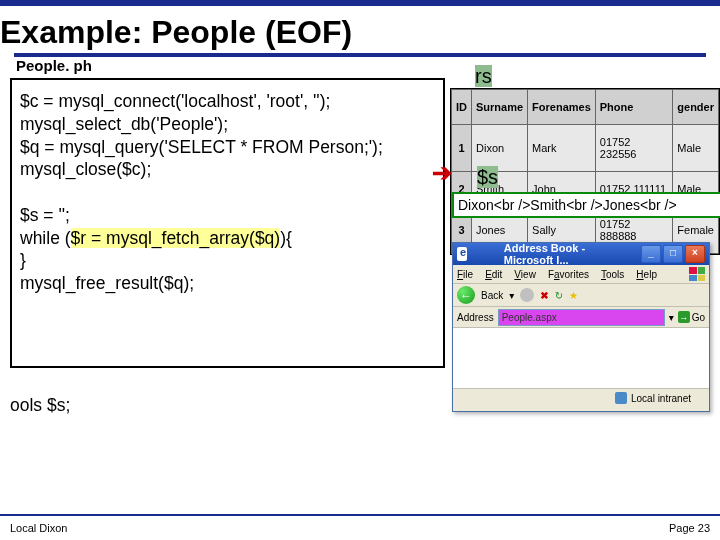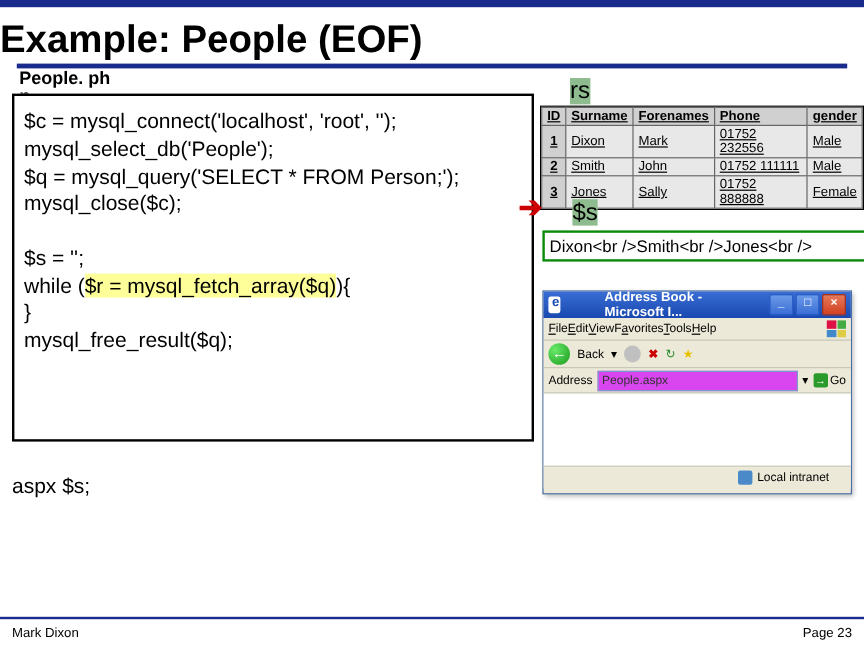--- a/index.html
+++ b/index.html
@@ -75,23 +75,22 @@
     left: 450px;
     top: 88px;
     border: 1px solid #000;
   }
   .table-box table {
     border-collapse: collapse;
     font-size: 11px;
   }
   .table-box th, .table-box td {
     border: 1px solid #666;
-    padding: 1px 4px;
+    padding: 11px 4px;
     background: #e8e8e8;
-    text-decoration: underline;
   }
   .table-box th {
     background: #d0d0d0;
     font-weight: bold;
     text-align: left;
   }
   .table-box td:first-child {
     background: #d0d0d0;
     font-weight: bold;
     text-align: center;
@@ -178,21 +177,21 @@
     background: linear-gradient(to bottom, #e87a5a, #d04020);
     border-color: #b03010;
   }
   .browser-menu {
     height: 18px;
     background: #ece9d8;
     display: flex;
     align-items: center;
     padding: 0 4px;
     font-size: 10px;
-    gap: 0;
+    gap: 12px;
     border-bottom: 1px solid #c0c0b0;
   }
   .browser-menu span u {
     text-decoration: underline;
   }
   .win-logo {
     margin-left: auto;
     width: 16px;
     height: 14px;
     display: grid;
@@ -323,21 +322,21 @@
   <div>mysql_select_db('People');</div>
   <div><span>$q = mysql_query('SELECT * FROM Person;');</span></div>
   <div>mysql_close($c);</div>
   <br>
   <div>$s = '';</div>
   <div><span>while (</span><span class="hl-yellow">$r = mysql_fetch_array($q)</span><span>){</span></div>
   <div>}</div>
   <div>mysql_free_result($q);</div>
 </div>
 
-<div class="echo-stmt">aspx $s;</div>
+<div class="echo-stmt">ools $s;</div>
 
 <div class="rs-label"><span class="hl-green">rs</span></div>
 
 <div class="table-box">
   <table>
     <tbody>
         <tr>
       <th>ID</th>
       <th>Surname</th>
       <th>Forenames</th>
@@ -418,15 +417,15 @@
     </div>
   </div>
   <div class="browser-content"></div>
   <div class="browser-status">
     <div class="intranet-icon"></div>
     <span>Local intranet</span>
   </div>
 </div>
 
 <div class="footer">
-  <span>Mark Dixon</span>
+  <span>Local Dixon</span>
   <span class="page">Page 23</span>
 </div>
 
 </body></html>

